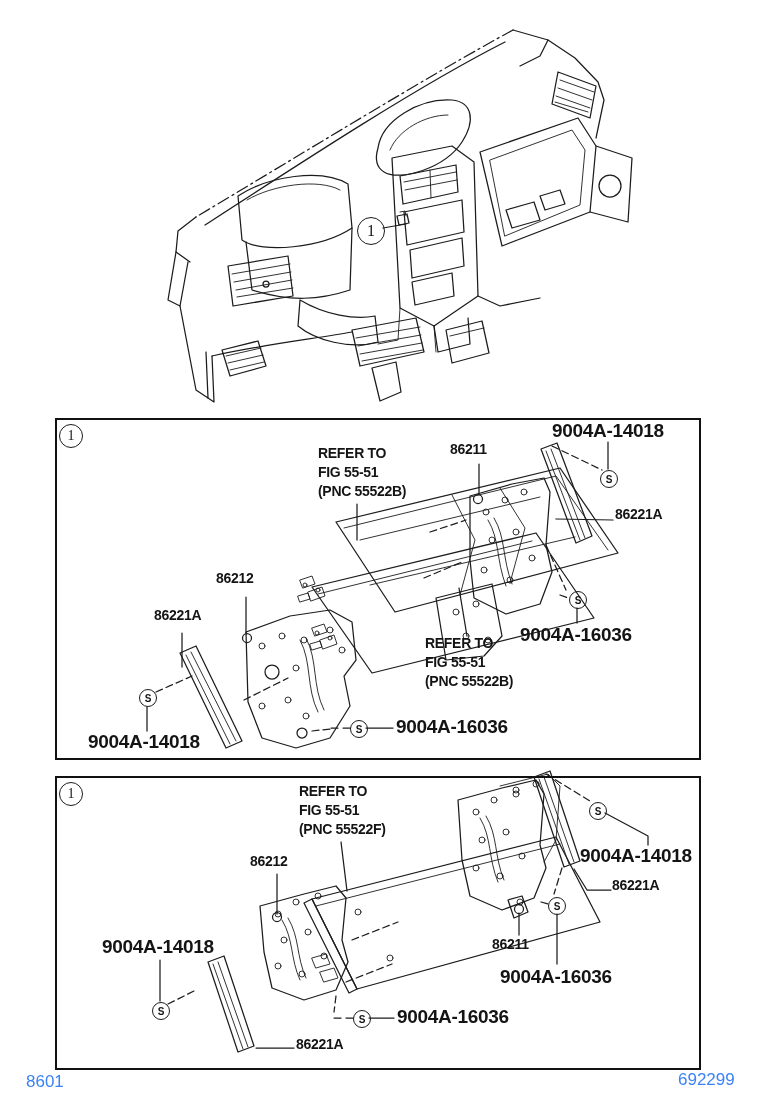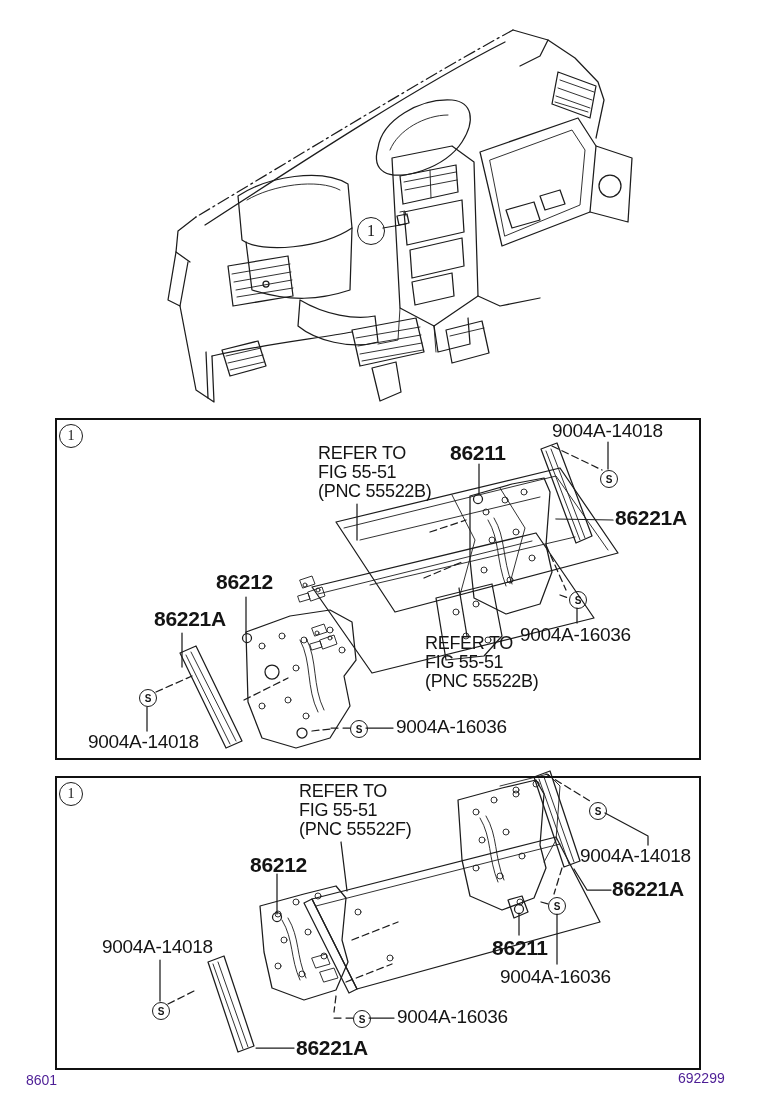--- a/index.html
+++ b/index.html
@@ -5,31 +5,31 @@
   html,body{margin:0;padding:0;background:#fff;}
   #page{position:relative;width:760px;height:1112px;background:#fff;overflow:hidden;
         font-family:"Liberation Sans",sans-serif;color:#141414;}
   svg{position:absolute;left:0;top:0;}
   g.s path,g.s circle,g.s line,g.s polyline{fill:none;stroke:#1c1c1c;stroke-width:1.25;
         stroke-linecap:round;stroke-linejoin:round;}
   g.s .d{stroke-dasharray:7 4;}
   g.s .dd{stroke-dasharray:12 4 2 4;}
   g.s .t{stroke-width:.9;}
   .abs{position:absolute;white-space:nowrap;}
-  .lbl{font-weight:normal;font-size:19px;letter-spacing:-.3px;}
-  .lbl-lg{font-weight:bold;font-size:21px;letter-spacing:-.3px;}
-  .ref{font-weight:normal;font-size:18px;line-height:19px;letter-spacing:-.3px;}
+  .lbl{font-weight:bold;font-size:19px;letter-spacing:-.3px;}
+  .lbl-lg{font-weight:bold;font-size:14px;letter-spacing:-.3px;}
+  .ref{font-weight:bold;font-size:14px;line-height:19px;letter-spacing:-.3px;}
   .box{position:absolute;border:2px solid #111;background:transparent;}
   .callout{position:absolute;width:22px;height:22px;border:1.6px solid #1c1c1c;border-radius:50%;
         display:flex;align-items:center;justify-content:center;font-size:14px;
         font-family:"Liberation Serif",serif;}
   .callout.big{width:26px;height:26px;font-size:16px;}
   .scr{position:absolute;width:16px;height:16px;border:1.3px solid #1c1c1c;border-radius:50%;
         display:flex;align-items:center;justify-content:center;font-size:10px;font-weight:bold;}
-  .foot{font-size:14px;color:#4c1d95;}
+  .foot{font-size:17px;color:#3b82f6;}
 </style>
 </head>
 <body>
 
 <div id="page">
 
   <svg width="760" height="1112" viewBox="0 0 760 1112">
     <g class="s">
 
       <path class="dd" d="M513,30 C430,75 300,155 196,217"></path>

